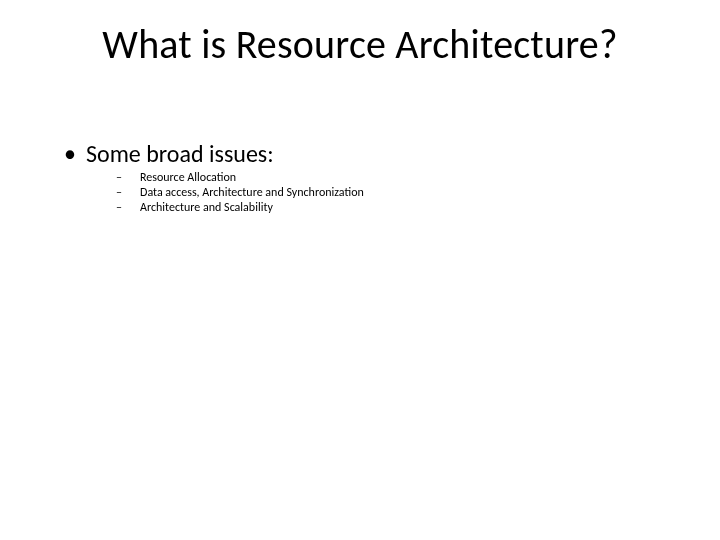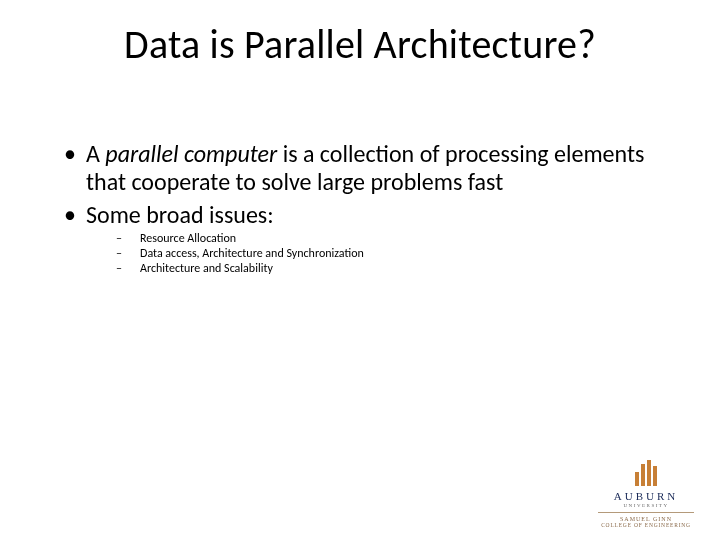--- a/index.html
+++ b/index.html
@@ -128,45 +128,29 @@
     font-size: 5.5px;
     letter-spacing: 0.8px;
     color: #8a6a4a;
   }
 </style>
 </head>
 <body>
 
 <div class="slide">
 
-  <div class="title">Data is Parallel Architecture?</div>
+  <div class="title">What is Resource Architecture?</div>
 
   <div class="body">
     <ul class="top">
-      <li>
-        <span>A </span><span class="italic">parallel computer</span><span> is a collection of processing elements that cooperate  to solve large problems fast</span>
-      </li>
       <li>
         <span>Some broad issues:</span>
         <ul class="sub">
           <li>Resource Allocation</li>
           <li>Data access, Architecture and Synchronization</li>
           <li>Architecture and Scalability</li>
         </ul>
       </li>
     </ul>
   </div>
 
-  <div class="footer-logo">
-    <div class="tower">
-      <span class="a"></span>
-        <span class="b"></span>
-        <span class="c"></span>
-        <span class="d"></span>
-    </div>
-    <div class="name">AUBURN</div>
-    <div class="univ">UNIVERSITY</div>
-    <div class="rule"></div>
-    <div class="sub1">SAMUEL GINN</div>
-    <div class="sub2">COLLEGE OF ENGINEERING</div>
-  </div>
 
 </div>
 
 </body></html>

